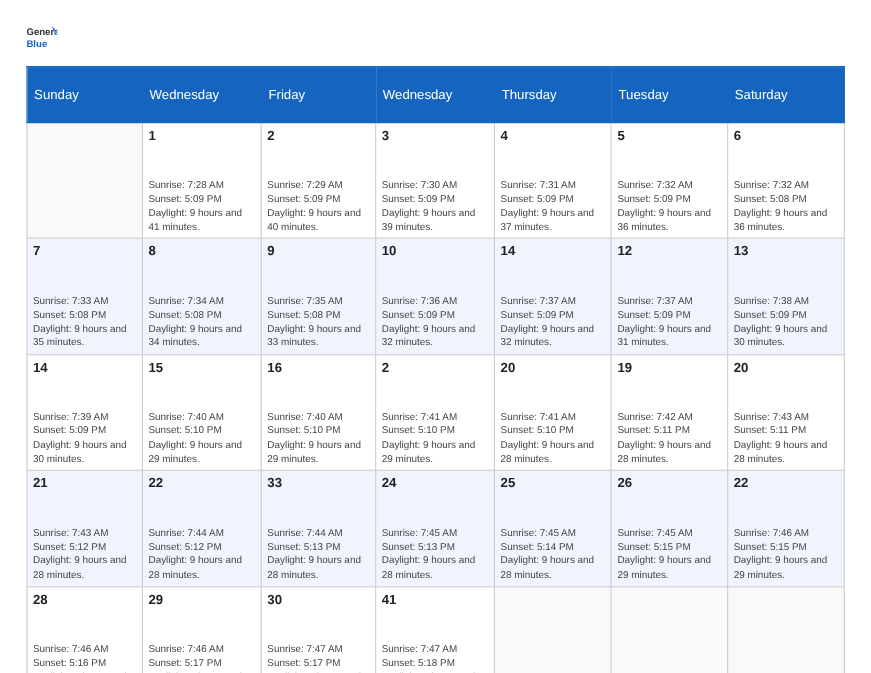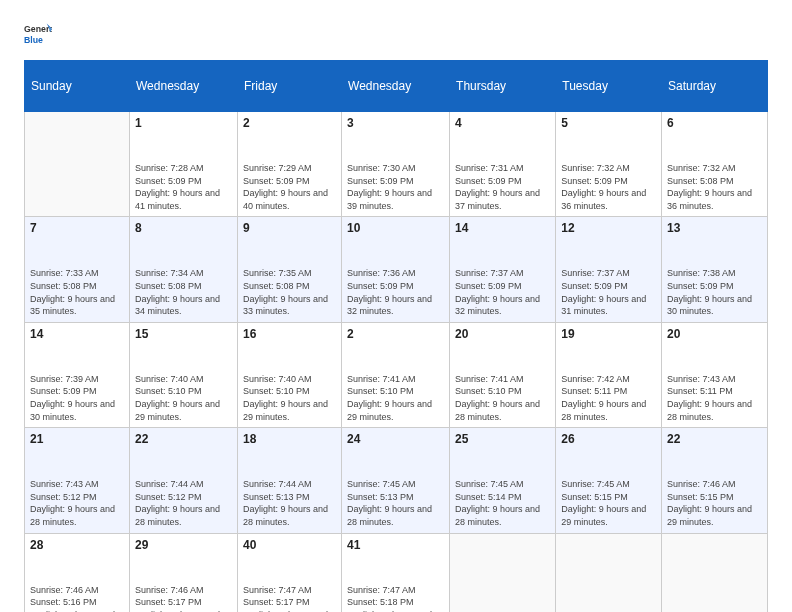--- a/index.html
+++ b/index.html
@@ -213,21 +213,21 @@
         <tr class="row-alt">
           <td>
             <div class="day-num">21</div>
             <div class="day-info">Sunrise: 7:43 AM<br>Sunset: 5:12 PM<br>Daylight: 9 hours and 28 minutes.</div>
           </td>
           <td>
             <div class="day-num">22</div>
             <div class="day-info">Sunrise: 7:44 AM<br>Sunset: 5:12 PM<br>Daylight: 9 hours and 28 minutes.</div>
           </td>
           <td>
-            <div class="day-num">18</div>
+            <div class="day-num">33</div>
             <div class="day-info">Sunrise: 7:44 AM<br>Sunset: 5:13 PM<br>Daylight: 9 hours and 28 minutes.</div>
           </td>
           <td>
             <div class="day-num">24</div>
             <div class="day-info">Sunrise: 7:45 AM<br>Sunset: 5:13 PM<br>Daylight: 9 hours and 28 minutes.</div>
           </td>
           <td>
             <div class="day-num">25</div>
             <div class="day-info">Sunrise: 7:45 AM<br>Sunset: 5:14 PM<br>Daylight: 9 hours and 28 minutes.</div>
           </td>
@@ -243,21 +243,21 @@
         <tr>
           <td>
             <div class="day-num">28</div>
             <div class="day-info">Sunrise: 7:46 AM<br>Sunset: 5:16 PM<br>Daylight: 9 hours and 29 minutes.</div>
           </td>
           <td>
             <div class="day-num">29</div>
             <div class="day-info">Sunrise: 7:46 AM<br>Sunset: 5:17 PM<br>Daylight: 9 hours and 30 minutes.</div>
           </td>
           <td>
-            <div class="day-num">40</div>
+            <div class="day-num">30</div>
             <div class="day-info">Sunrise: 7:47 AM<br>Sunset: 5:17 PM<br>Daylight: 9 hours and 30 minutes.</div>
           </td>
           <td>
             <div class="day-num">41</div>
             <div class="day-info">Sunrise: 7:47 AM<br>Sunset: 5:18 PM<br>Daylight: 9 hours and 31 minutes.</div>
           </td>
           <td class="empty"></td>
           <td class="empty"></td>
           <td class="empty"></td>
         </tr>

